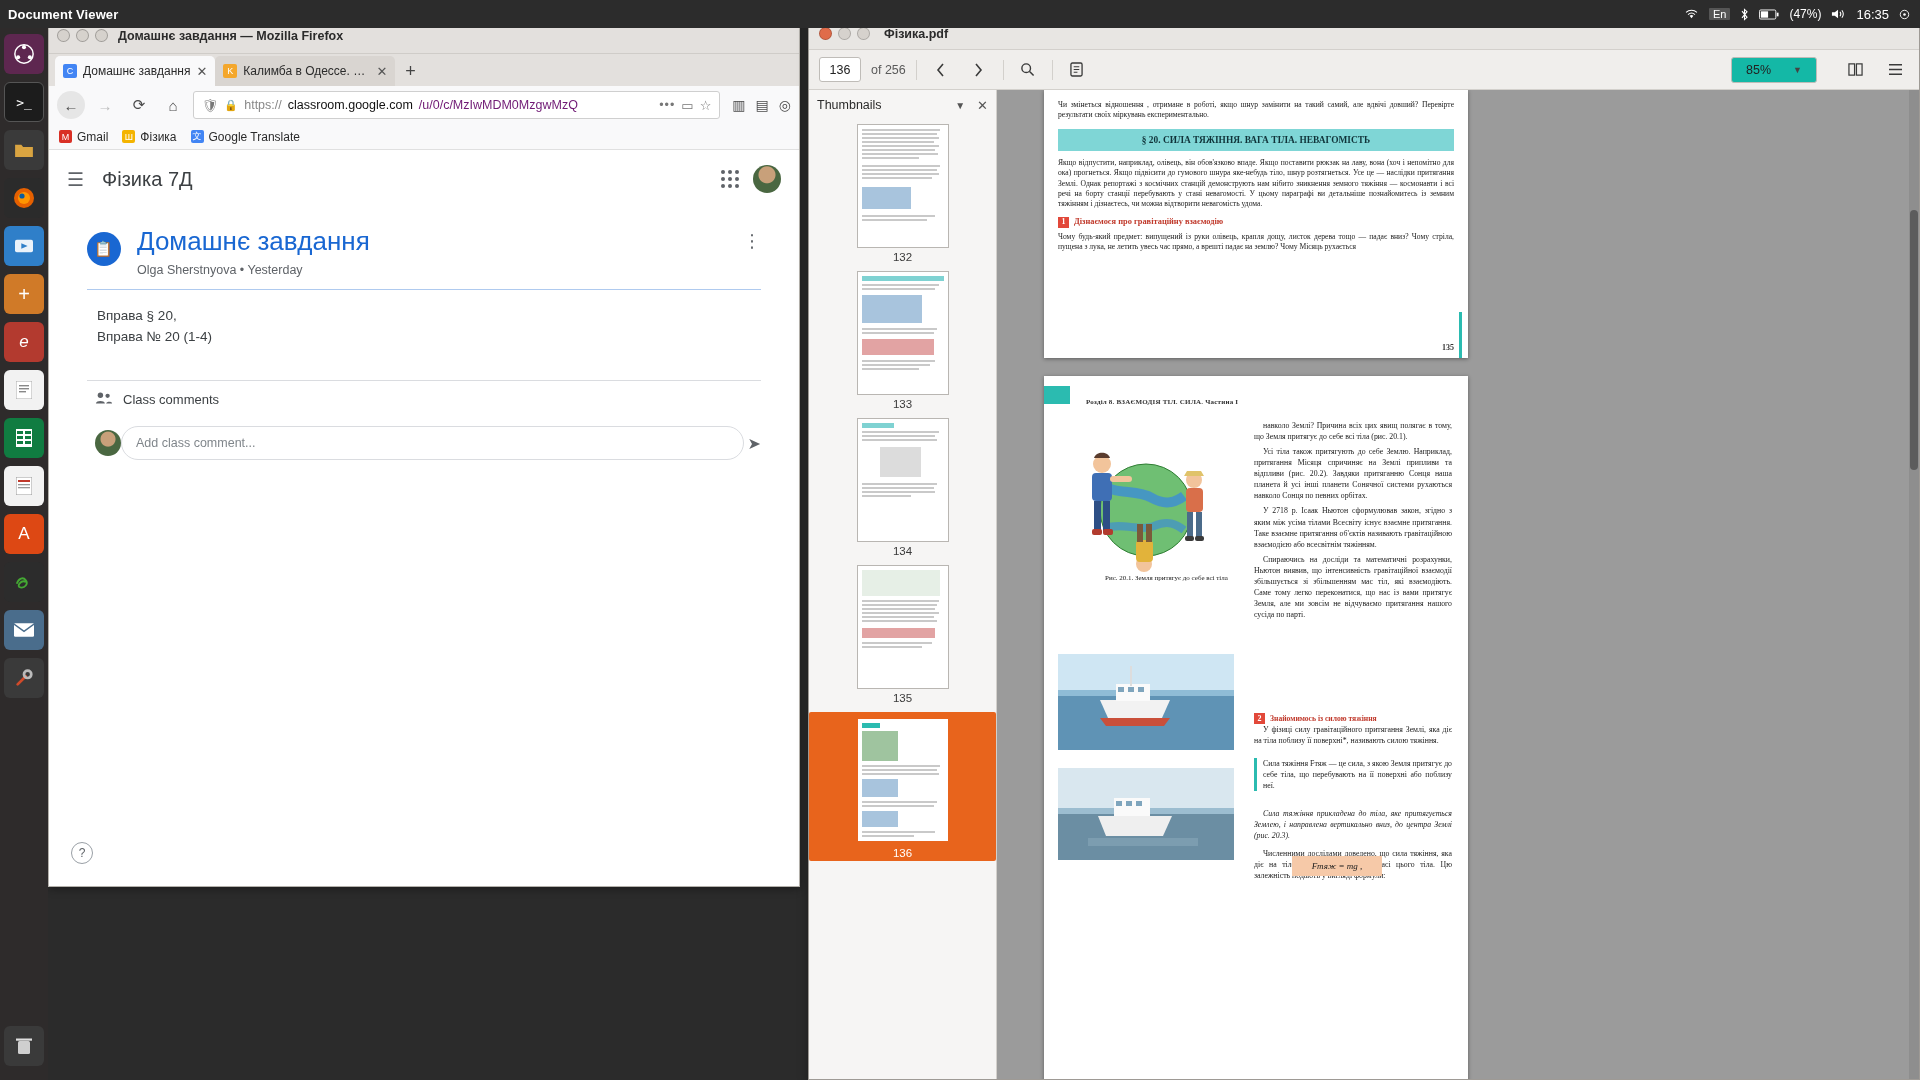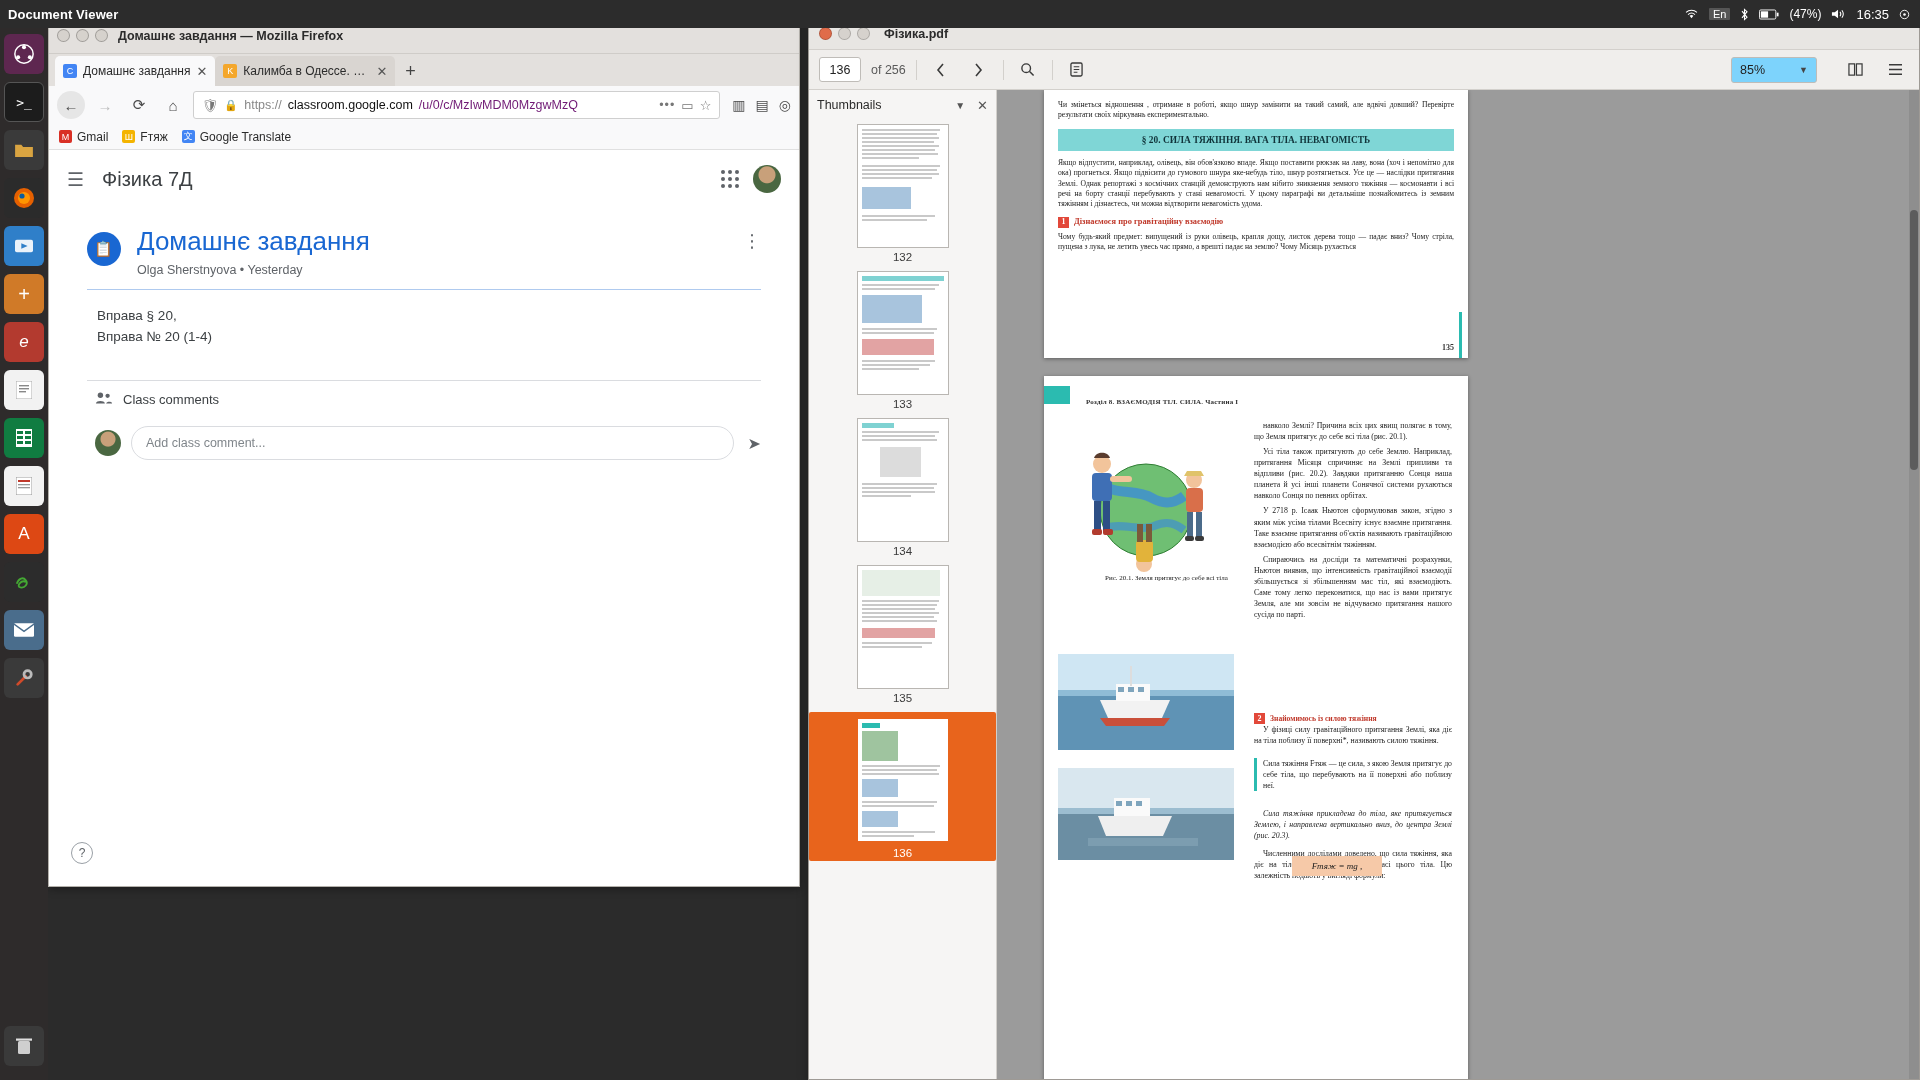--- a/index.html
+++ b/index.html
@@ -109,21 +109,21 @@
   .gc-card { margin: 18px 38px 0 38px; }
   .gc-assign-head { display: flex; align-items: flex-start; gap: 16px; }
   .gc-icon-circle { width: 34px; height: 34px; border-radius: 50%; background: #1967d2; color:#fff;
     display:flex;align-items:center;justify-content:center; font-size:15px; flex:0 0 auto; margin-top: 6px;}
   .gc-title { font-size: 26px; color: #1967d2; line-height: 1.2; }
   .gc-sub { font-size: 12.5px; color: #5f6368; margin-top: 6px; }
   .gc-kebab { margin-left: auto; color: #5f6368; font-size: 18px; line-height: 1; margin-top: 6px;}
   .gc-divider { height: 1px; background: #dadce0; margin: 14px 0 0 0; }
   .gc-text { font-size: 13.5px; color: #3c4043; line-height: 1.55; padding: 16px 0 18px 10px; }
   .gc-comments { display: flex; align-items: center; gap: 10px; font-size: 13px; color: #3c4043; padding: 10px 0 10px 8px;}
-  .gc-comment-row { display: flex; align-items: center; gap: 10px; padding: 8px 0 11px 8px;}
+  .gc-comment-row { display: flex; align-items: center; gap: 0; padding: 8px 0 11px 8px;}
   .gc-avatar-sm { width: 26px; height: 26px; border-radius: 50%; background:#6b5b4a;
     background-image: radial-gradient(circle at 50% 35%, #c8a07a 0 7px, #4a6741 8px 18px);}
   .gc-input {
     flex: 1; height: 34px; border: 1px solid #dadce0; border-radius: 18px;
     display: flex; align-items: center; padding: 0 14px; font-size: 12.5px; color: #80868b;
   }
   .gc-send { color: #5f6368; font-size: 16px; padding-left: 4px; }
   .gc-help { position: absolute; left: 22px; bottom: 22px; width: 22px; height: 22px;
     border: 1px solid #9aa0a6; border-radius: 50%; color:#5f6368; font-size: 12px;
     display:flex; align-items:center; justify-content:center; }
@@ -144,22 +144,22 @@
   .ev-wtitle { font-size: 12.5px; font-weight: bold; color:#2b2b2b; margin-left: 8px; }
 
   .ev-toolbar { height: 40px; background: #f0eeec; border-bottom: 1px solid #d3d0cc;
     display: flex; align-items: center; gap: 10px; padding: 0 10px; }
   .page-box { width: 42px; height: 25px; background: #ffffff; border: 1px solid #bfbcb8;
     border-radius: 3px; font-size: 12.5px; color: #222; display:flex;align-items:center;justify-content:center; }
   .of-label { font-size: 12.5px; color: #5a5a5a; }
   .tb-btn { width: 28px; height: 26px; display:flex; align-items:center; justify-content:center; color:#3a3a3a; font-size: 14px;}
   .tb-sep { width: 1px; height: 20px; background: #d3d0cc; }
   .zoom-box { margin-left: auto; display: flex; align-items: center; }
-  .zoom-sel { width: 86px; height: 26px; border: 1px solid #bfbcb8; background: #7dd3fc; border-radius: 3px;
-    display: flex; align-items: center; justify-content: space-between; padding: 0 8px; font-size: 12.5px; color: #222;}
+  .zoom-sel { width: 86px; height: 26px; border: 1px solid #bfbcb8; background: #14b8a6; border-radius: 3px;
+    display: flex; align-items: center; justify-content: space-between; padding: 0 14px; font-size: 12.5px; color: #222;}
   .tb-right { display:flex; align-items:center; gap: 12px; margin-left: 14px; color:#3a3a3a;}
 
   .ev-main { flex: 1; display: flex; overflow: hidden; }
   .ev-side { width: 188px; background: #f6f5f4; border-right: 1px solid #d3d0cc; display: flex; flex-direction: column; }
   .side-head { height: 30px; display: flex; align-items: center; padding: 0 8px; font-size: 12.5px; color: #2b2b2b;}
   .side-head .caret { margin-left: auto; font-size: 10px; color:#555; }
   .side-head .close { margin-left: 12px; font-size: 13px; color:#555; }
   .thumbs { flex: 1; overflow: hidden; padding: 4px 0 0 0; }
   .thumb { width: 100%; display: flex; flex-direction: column; align-items: center; margin-bottom: 8px; }
   .thumb .page {
@@ -395,21 +395,21 @@
       </div>
     </div>
 
     <div class="ff-bookmarks">
       <span class="bm">
           <span class="ic gmail">M</span>
           <span>Gmail</span>
         </span>
       <span class="bm">
           <span class="ic school">Ш</span>
-          <span>Fтяж</span>
+          <span>Фізика</span>
         </span>
       <span class="bm">
           <span class="ic translate">文</span>
           <span>Google Translate</span>
         </span>
     </div>
 
     <div class="gc-body">
       <div class="gc-header">
         <span class="gc-hamb">☰</span>

